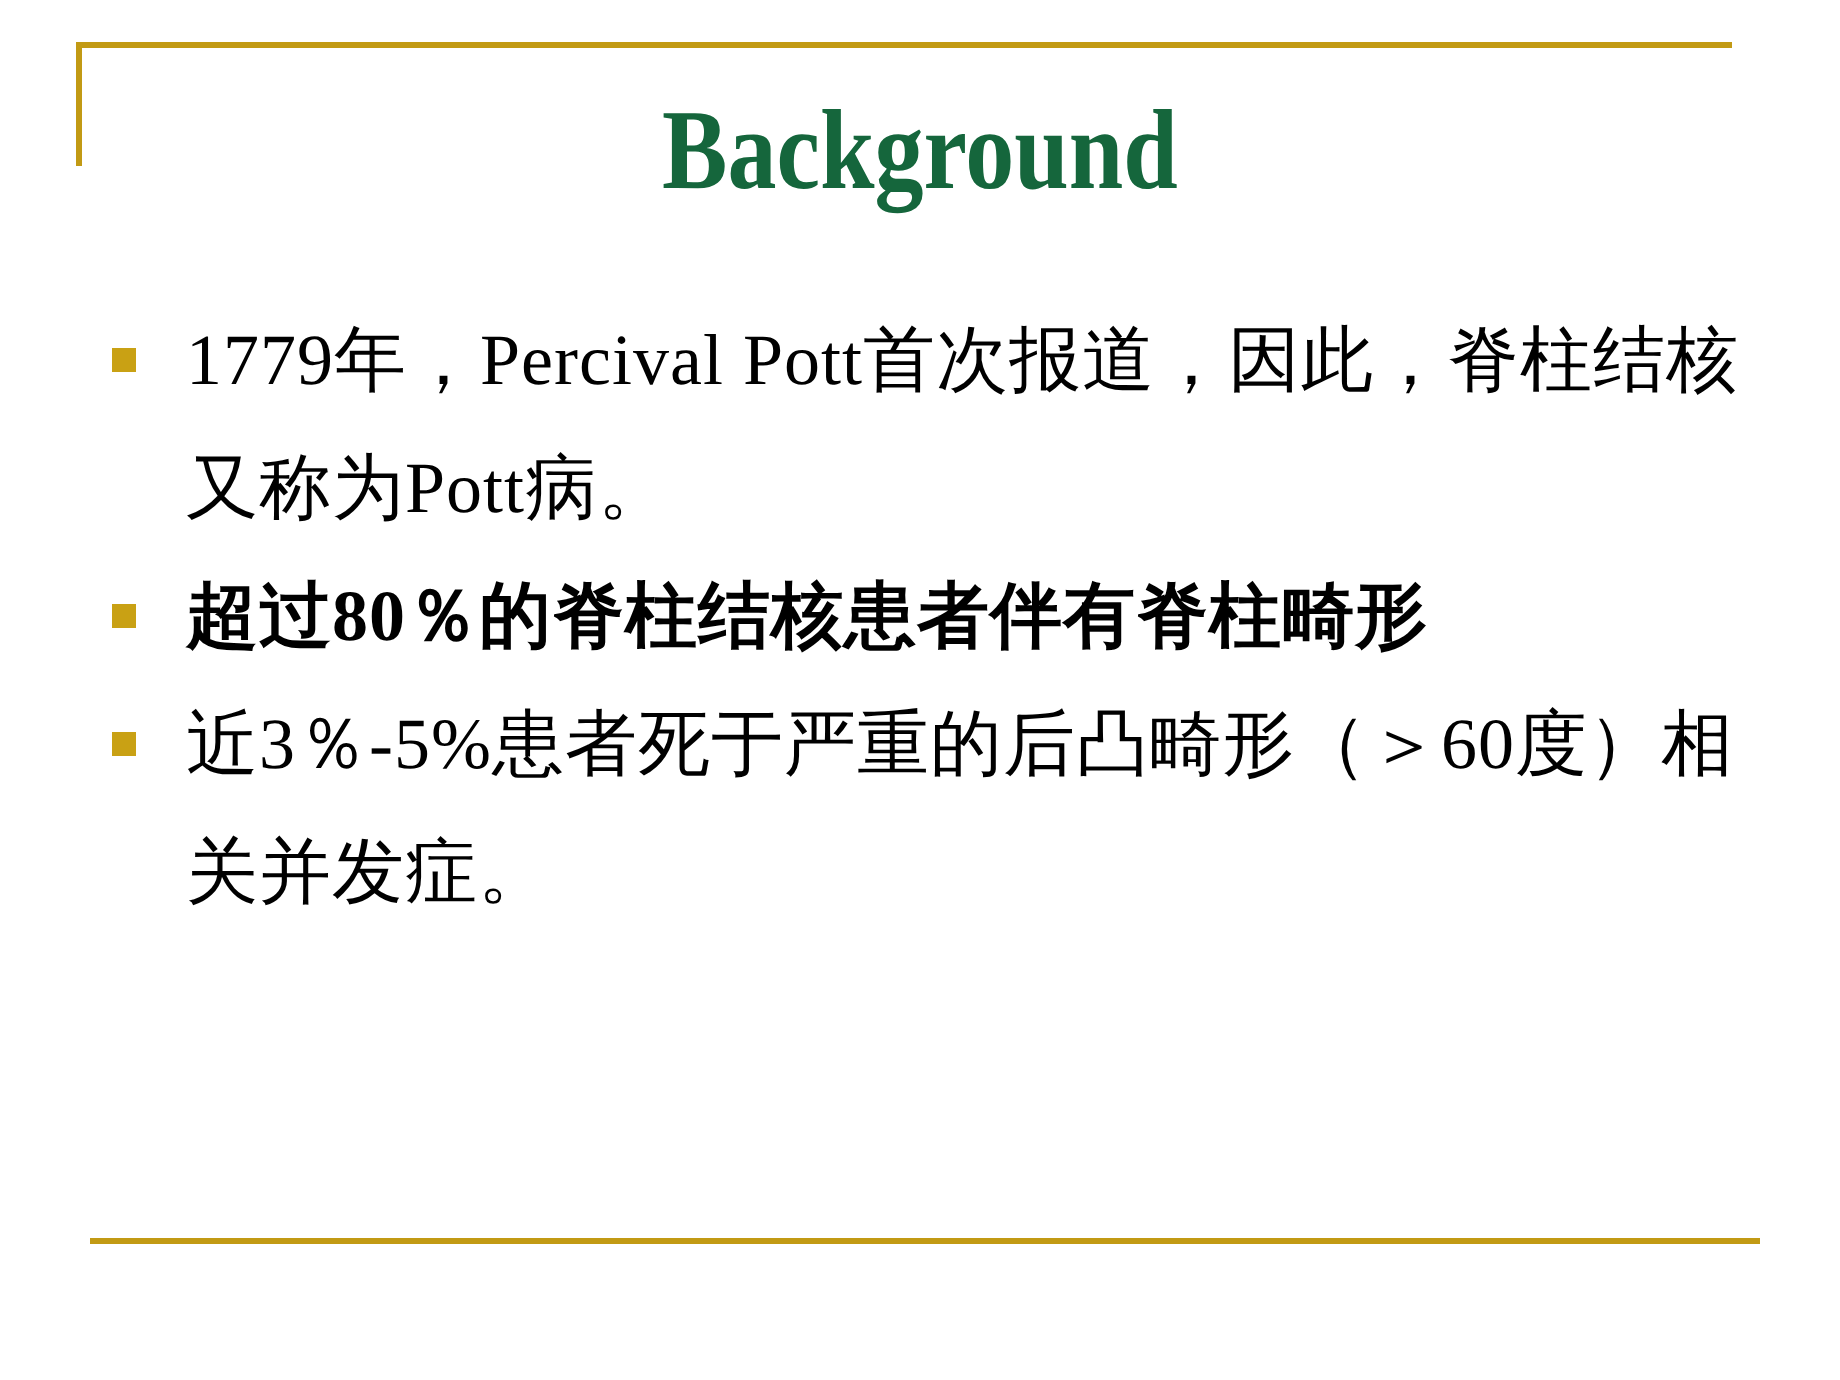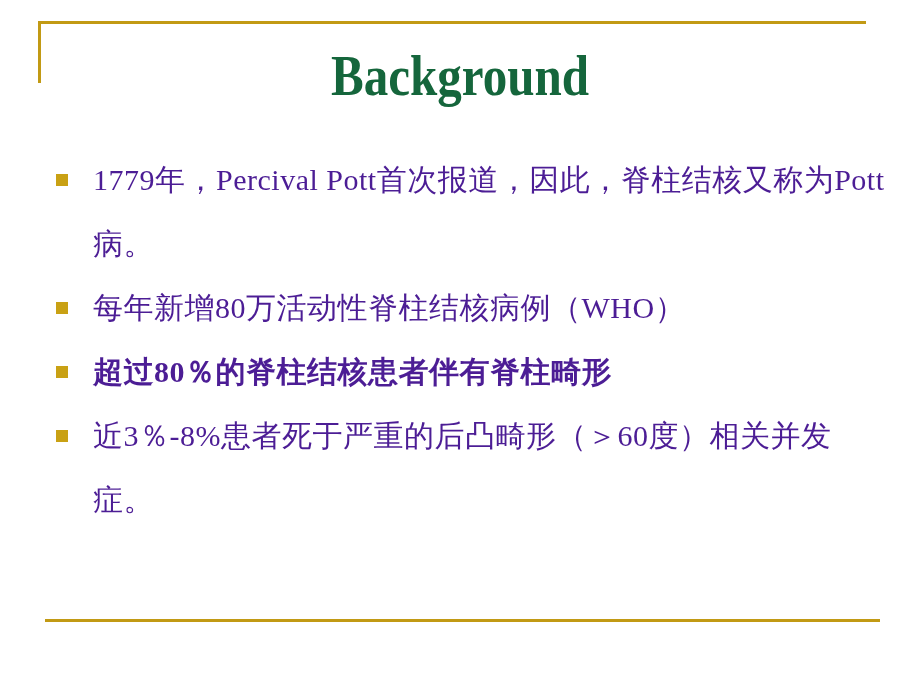--- a/index.html
+++ b/index.html
@@ -70,23 +70,23 @@
     position: absolute;
     left: 50px;
     top: 148px;
     width: 840px;
   }
 
   .bullet-row {
     position: relative;
     display: block;
     padding-left: 43px;
-    color: #4c1d95;
+    color: #000000;
     font-family: "Liberation Serif", "DejaVu Serif", serif;
-    font-size: 30px;
+    font-size: 36px;
     line-height: 64px;
     letter-spacing: 0.5px;
   }
 
   .bullet-marker {
     position: absolute;
     left: 6px;
     top: 26px;
     width: 12px;
     height: 12px;
@@ -115,30 +115,26 @@
 
   <div class="title">Background</div>
 
   <div class="body">
 
     <div class="bullet-row b1">
       <span class="bullet-marker"></span>
       <span class="bullet-text">1779年，Percival Pott首次报道，因此，脊柱结核又称为Pott病。</span>
     </div>
 
-    <div class="bullet-row b2">
-      <span class="bullet-marker"></span>
-      <span class="bullet-text">每年新增80万活动性脊柱结核病例（WHO）</span>
-    </div>
 
     <div class="bullet-row b3">
       <span class="bullet-marker"></span>
       <span class="bullet-text">超过80％的脊柱结核患者伴有脊柱畸形</span>
     </div>
 
     <div class="bullet-row b4">
       <span class="bullet-marker"></span>
-      <span class="bullet-text">近3％-8%患者死于严重的后凸畸形（＞60度）相关并发症。</span>
+      <span class="bullet-text">近3％-5%患者死于严重的后凸畸形（＞60度）相关并发症。</span>
     </div>
 
   </div>
 
 </div>
 
 </body></html>

